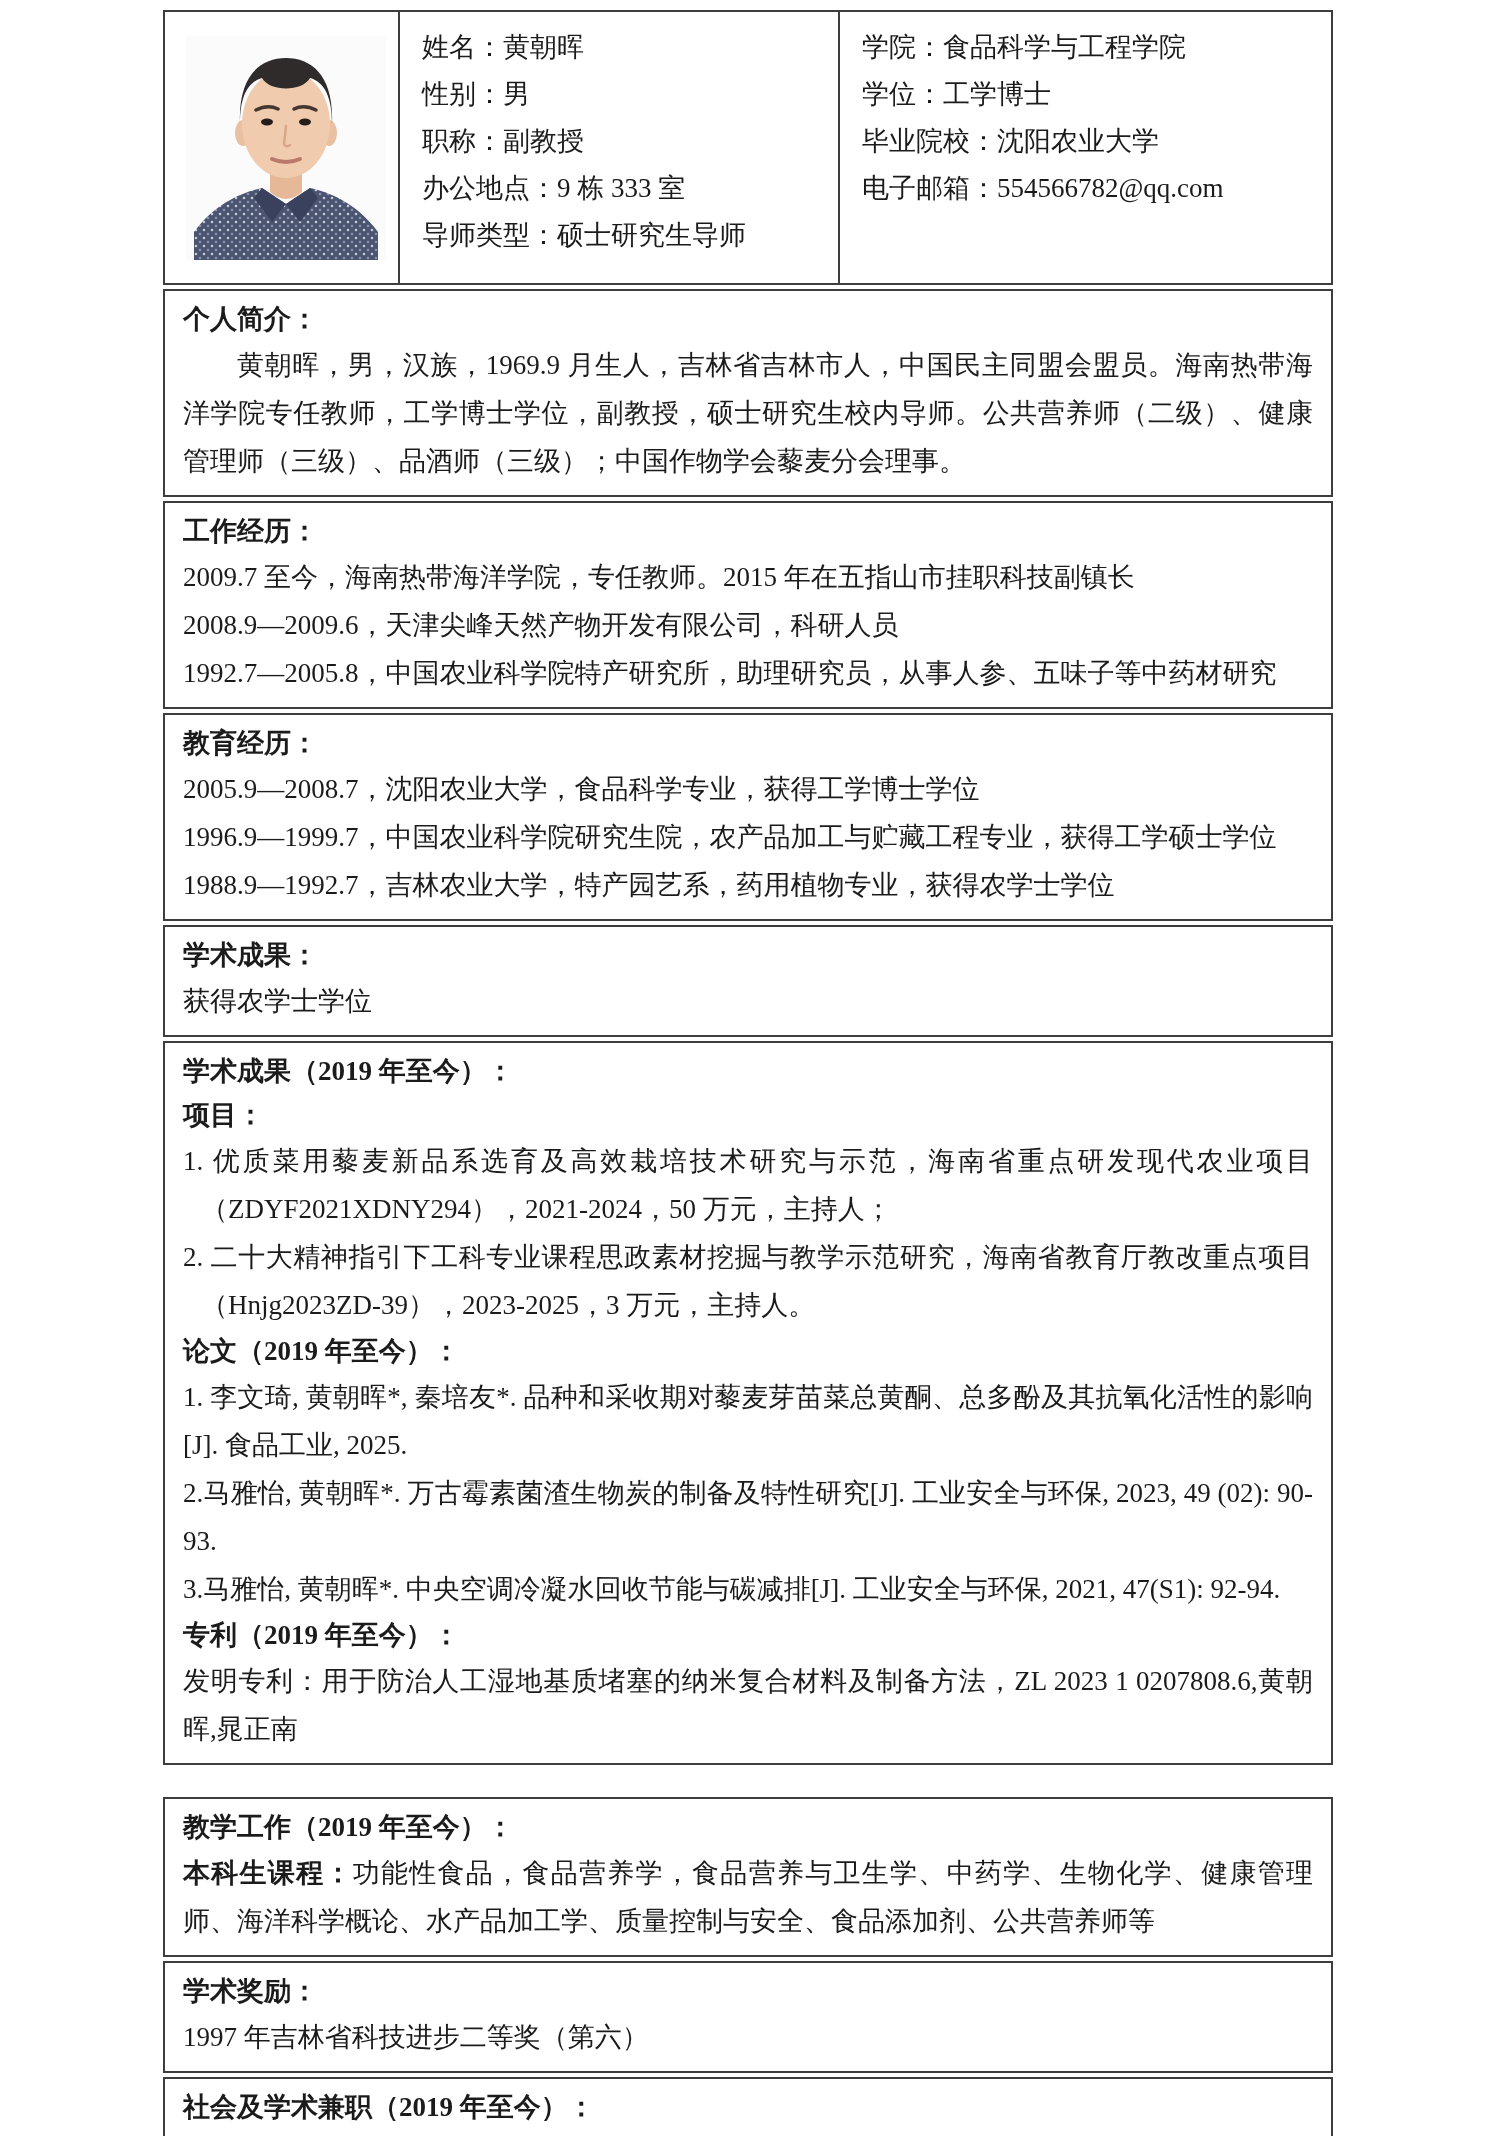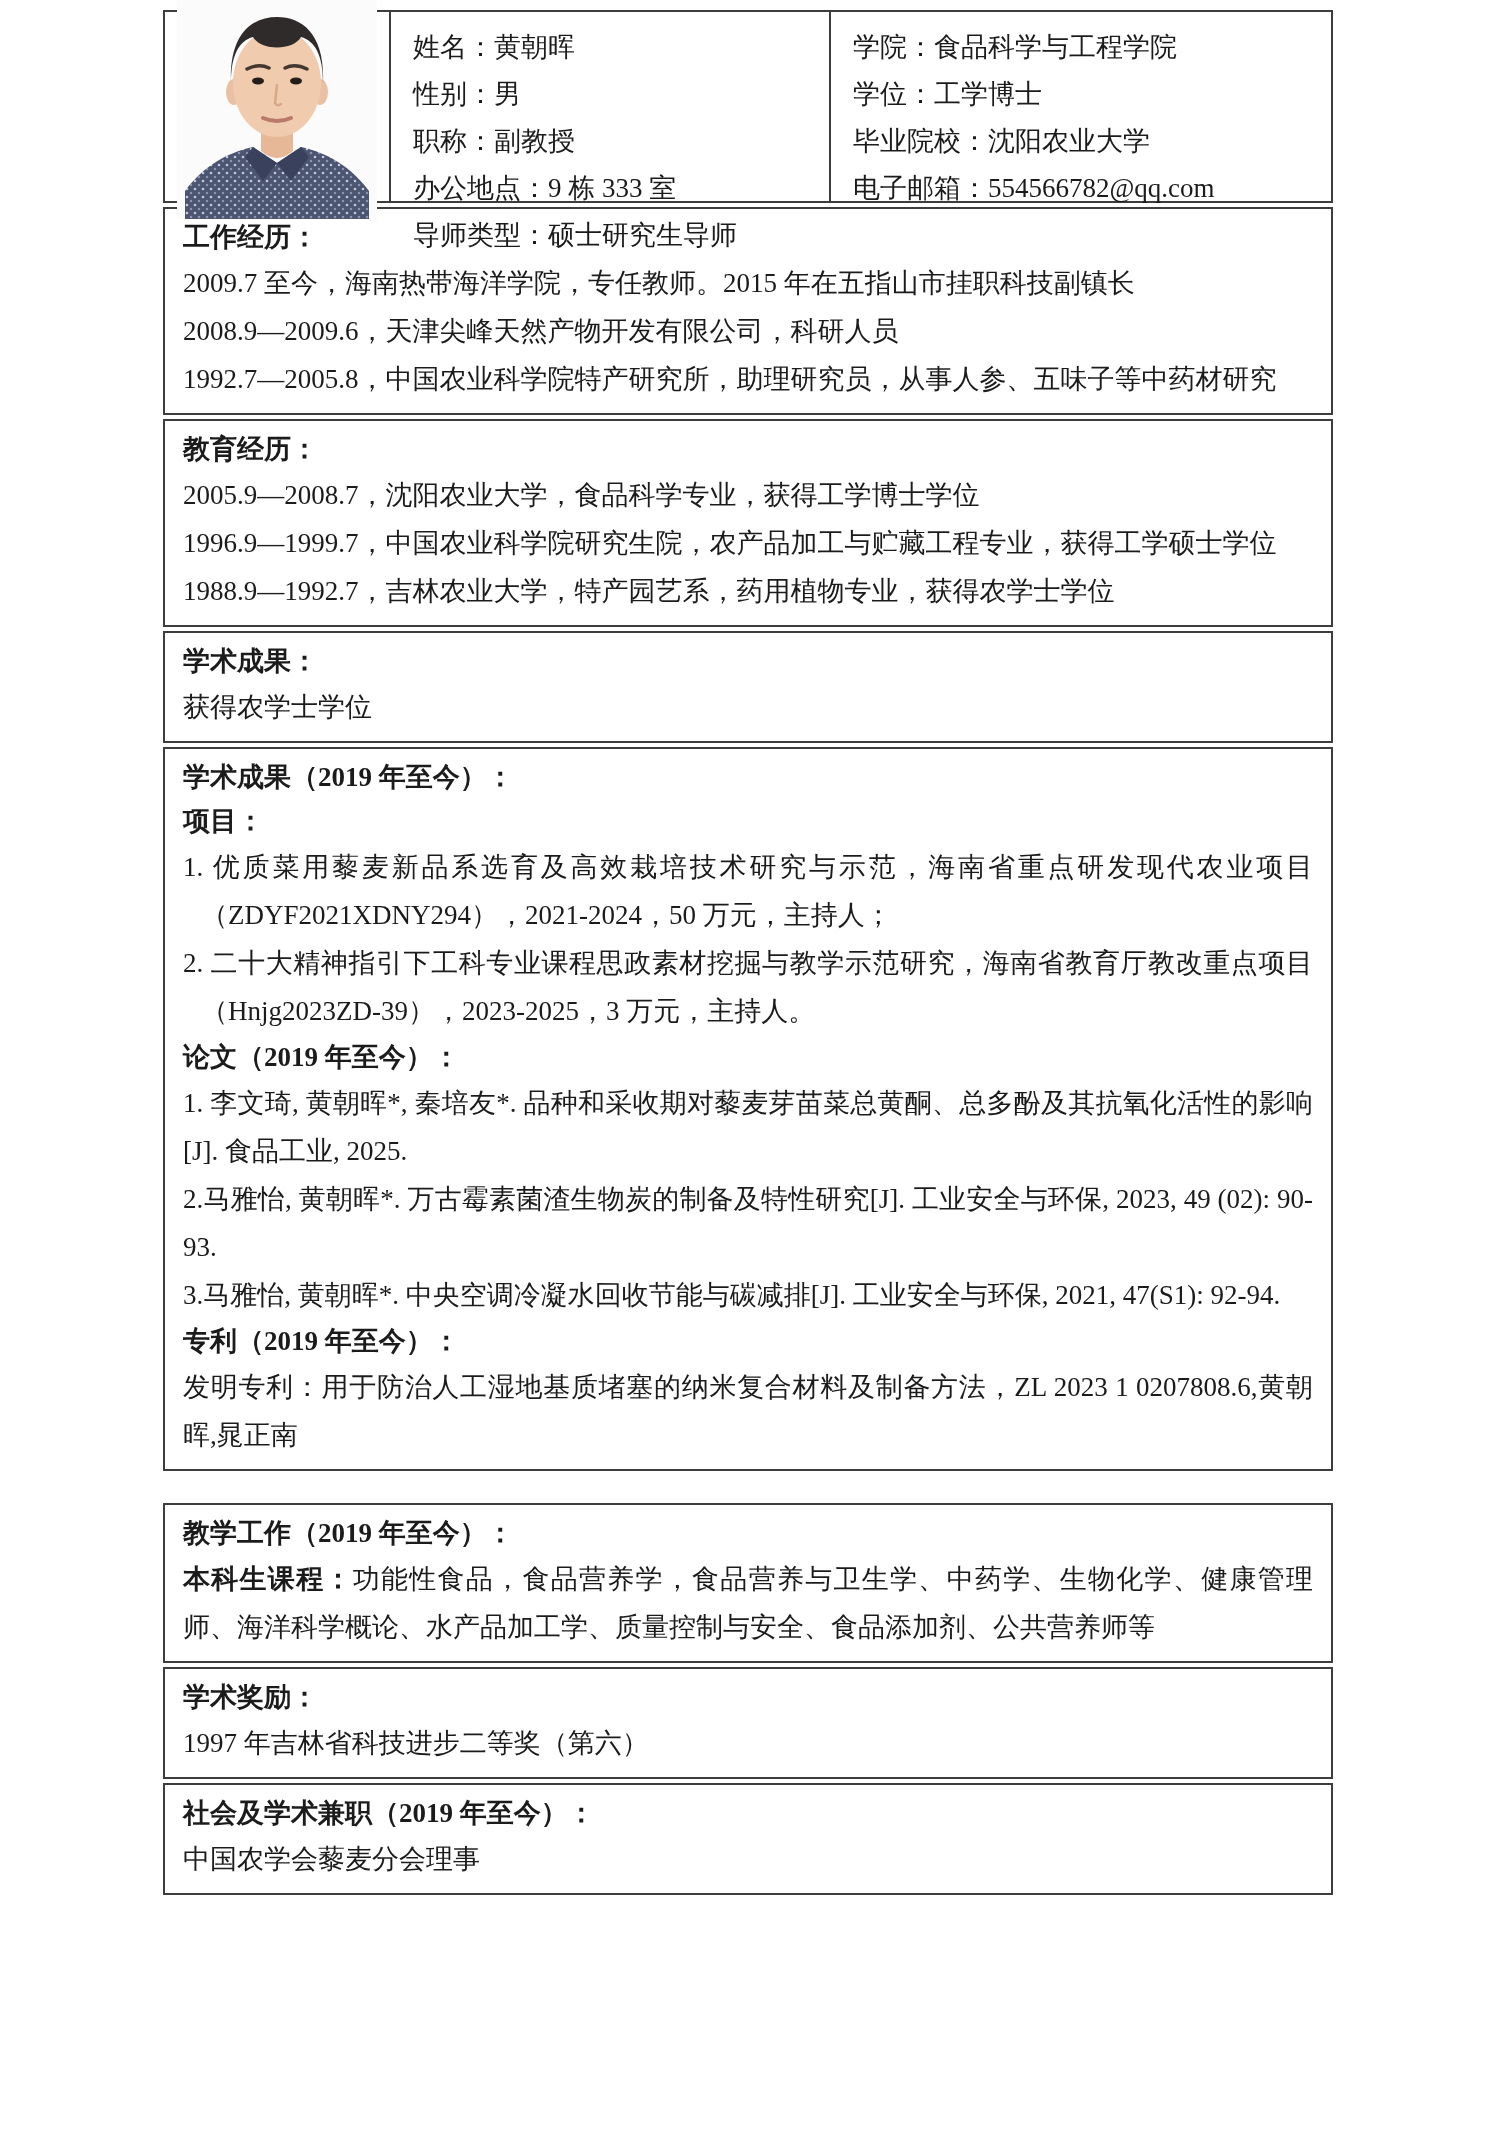--- a/index.html
+++ b/index.html
@@ -8,21 +8,21 @@
     width: 1498px; height: 2136px;
     position: relative;
     font-family: "Liberation Serif", "DejaVu Serif", serif;
     color: #1b1b1b;
   }
   .doc { position: absolute; left: 163px; top: 10px; width: 1170px; }
   .box { border: 2px solid #3d3d3d; background: #ffffff; margin-bottom: 4px; }
   .gap-lg { height: 28px; }
 
   
-  .row1 { display: flex; height: 193px; }
+  .row1 { display: flex; height: 275px; padding-left: 9px; }
   .cell-photo {
     width: 226px; border-right: 2px solid #3d3d3d;
     display: flex; align-items: center; justify-content: center;
   }
   .cell-info { padding: 12px 0 0 22px; font-size: 27px; }
   .cell-info-left  { width: 440px; border-right: 2px solid #3d3d3d; }
   .cell-info-right { flex: 1; }
   .info-line { line-height: 47px; white-space: nowrap; }
 
   
@@ -77,20 +77,24 @@
     </div>
 
     <div class="cell-info cell-info-right">
       <div class="info-line"><span>学院：</span><span>食品科学与工程学院</span></div>
       <div class="info-line"><span>学位：</span><span>工学博士</span></div>
       <div class="info-line"><span>毕业院校：</span><span>沈阳农业大学</span></div>
       <div class="info-line"><span>电子邮箱：</span><span>554566782@qq.com</span></div>
     </div>
   </div>
 
+  <div class="box section">
+    <div class="sec-title">个人简介：</div>
+    <div class="para indent2">黄朝晖，男，汉族，1969.9 月生人，吉林省吉林市人，中国民主同盟会盟员。海南热带海洋学院专任教师，工学博士学位，副教授，硕士研究生校内导师。公共营养师（二级）、健康管理师（三级）、品酒师（三级）；中国作物学会藜麦分会理事。</div>
+  </div>
 
   <div class="box section">
     <div class="sec-title">工作经历：</div>
     <div class="sec-line">2009.7 至今，海南热带海洋学院，专任教师。2015 年在五指山市挂职科技副镇长</div>
     <div class="sec-line">2008.9—2009.6，天津尖峰天然产物开发有限公司，科研人员</div>
     <div class="sec-line">1992.7—2005.8，中国农业科学院特产研究所，助理研究员，从事人参、五味子等中药材研究</div>
   </div>
 
   <div class="box section">
     <div class="sec-title">教育经历：</div>

